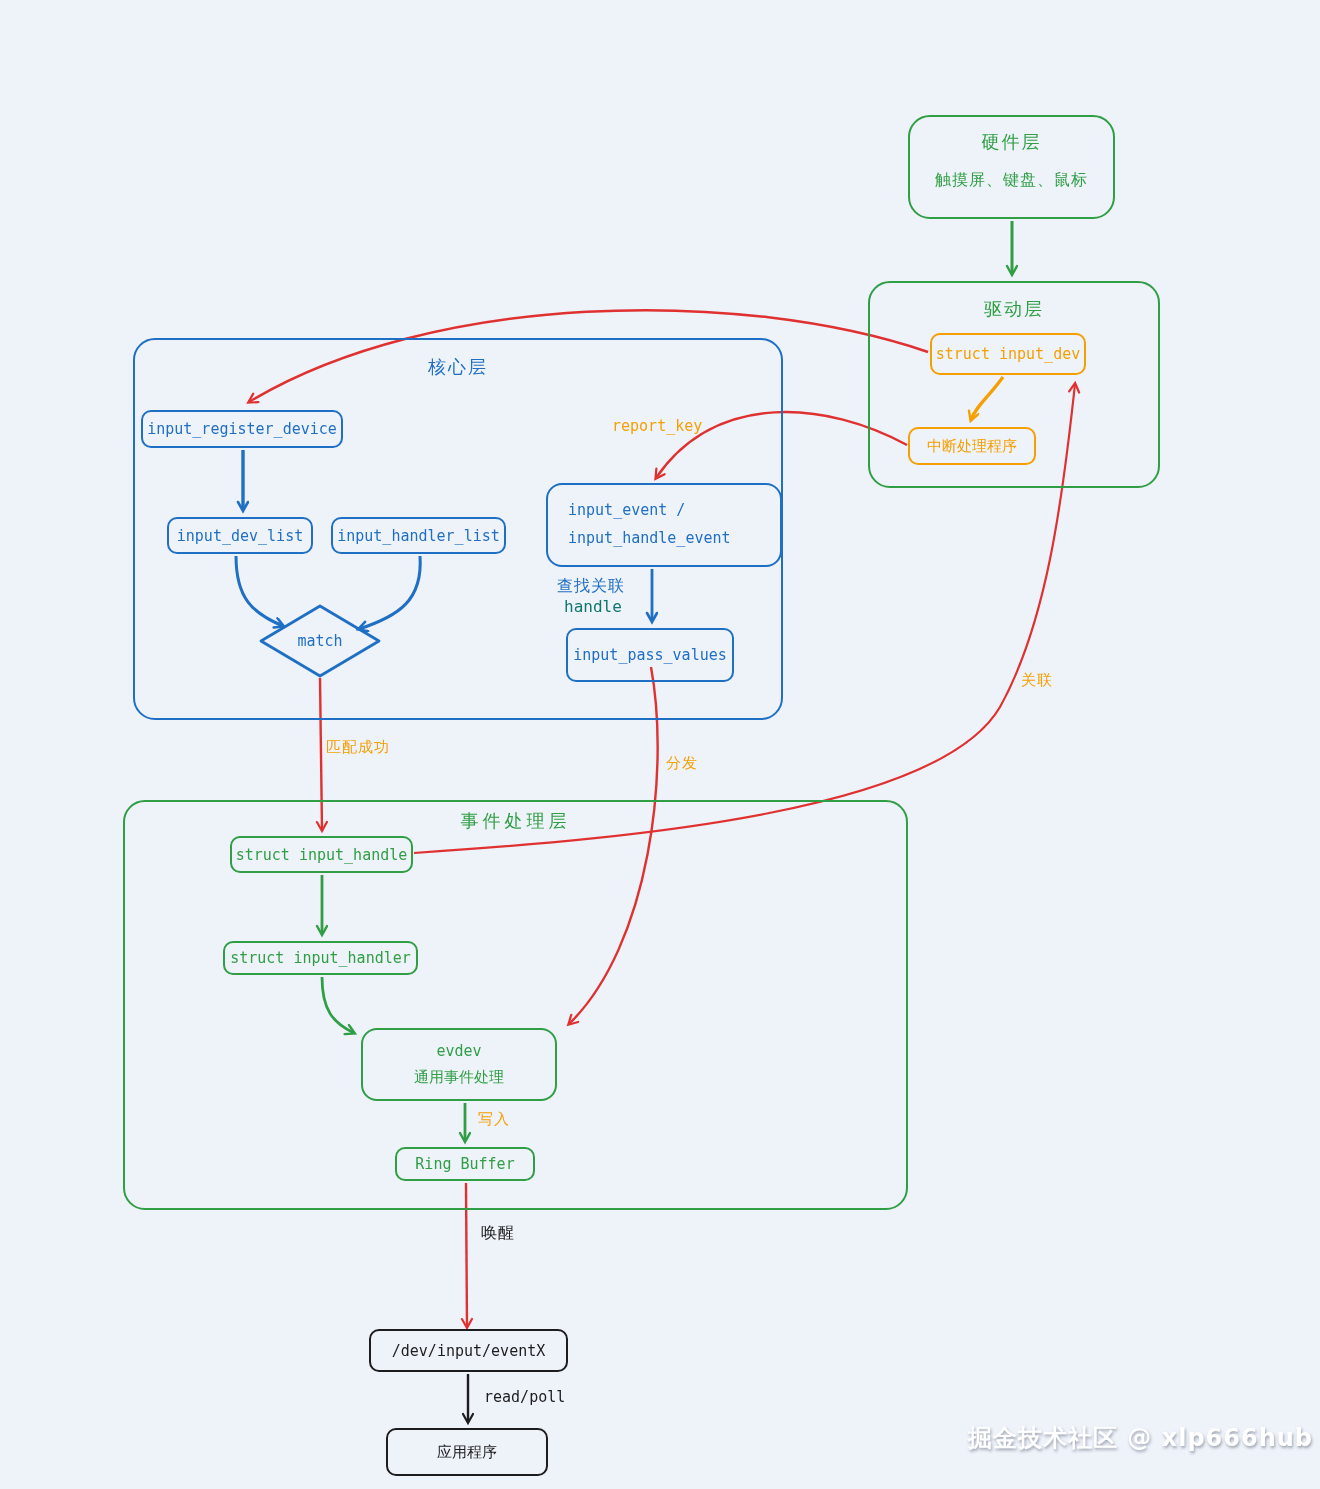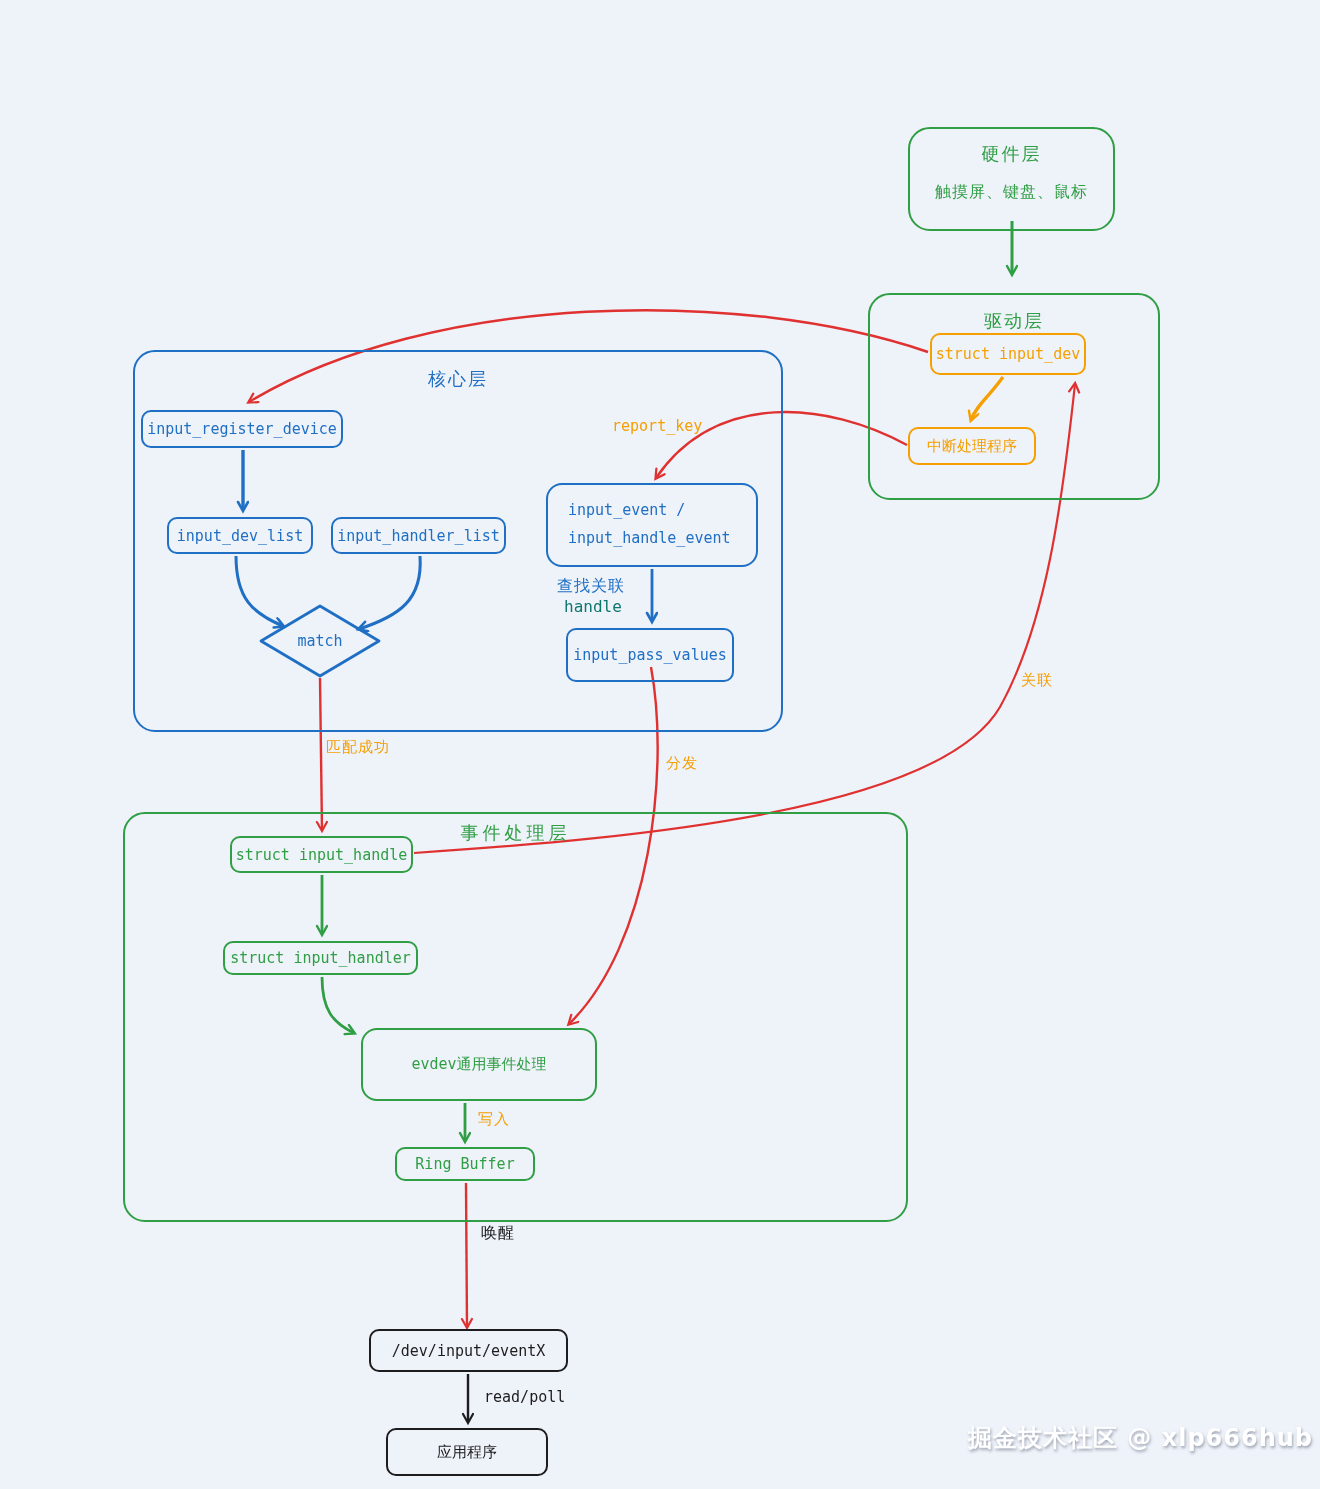--- a/index.html
+++ b/index.html
@@ -4,21 +4,21 @@
 <style>
   html,body{margin:0;padding:0;background:#EEF2F9;}
   #canvas{
     position:relative;width:1320px;height:1489px;background:#EEF2F9;overflow:hidden;
     font-family:"DejaVu Sans",sans-serif;
   }
   .mono{font-family:"DejaVu Sans Mono",monospace;}
   svg.wires{position:absolute;left:0;top:0;width:1320px;height:1489px;pointer-events:none;}
 
   
-  .layer{position:absolute;border:2.5px solid;border-radius:22px;background:transparent;box-sizing:border-box;margin-top:12px;}
+  .layer{position:absolute;border:2.5px solid;border-radius:22px;background:transparent;box-sizing:border-box;}
   .layer-title{text-align:center;font-size:18px;letter-spacing:2px;}
   .g{border-color:#2F9E44;color:#2F9E44;}
   .b{border-color:#1F6FC4;color:#1F6FC4;}
   .o{border-color:#F59F00;color:#F59F00;}
   .k{border-color:#1d1d1f;color:#1d1d1f;}
 
   #hw{left:908px;top:115px;width:207px;height:104px;}
   #hw .layer-title{margin-top:13px;}
   #hw .hw-devices{text-align:center;margin-top:16px;font-size:16px;letter-spacing:1px;}
   #drv{left:868px;top:281px;width:292px;height:207px;}
@@ -35,28 +35,28 @@
     position:absolute;border:2.5px solid;border-radius:10px;box-sizing:border-box;
     display:flex;align-items:center;justify-content:center;
     font-size:15px;background:transparent;white-space:nowrap;
   }
   #n-inputdev{left:930px;top:333px;width:156px;height:42px;}
   #n-irq{left:908px;top:427px;width:128px;height:38px;font-size:15px;}
   #n-reg{left:141px;top:410px;width:202px;height:38px;}
   #n-devlist{left:167px;top:517px;width:146px;height:37px;}
   #n-handlerlist{left:331px;top:517px;width:175px;height:37px;}
   #n-match{left:262px;top:607px;width:116px;height:68px;border:none;background:none;}
-  #n-event{left:546px;top:483px;width:212px;height:84px;border-radius:16px;
+  #n-event{left:546px;top:483px;width:236px;height:84px;border-radius:16px;
            flex-direction:column;align-items:flex-start;justify-content:center;
            padding-left:20px;line-height:1.85;}
   #n-pass{left:566px;top:628px;width:168px;height:54px;text-align:center;}
   #n-handle{left:230px;top:836px;width:183px;height:37px;}
   #n-handler{left:223px;top:941px;width:195px;height:34px;}
-  #n-evdev{left:361px;top:1028px;width:236px;height:73px;border-radius:16px;
-           flex-direction:row;justify-content:center;line-height:1.7;text-align:right;}
+  #n-evdev{left:361px;top:1028px;width:196px;height:73px;border-radius:16px;
+           flex-direction:column;justify-content:center;line-height:1.7;text-align:right;}
   #n-ring{left:395px;top:1147px;width:140px;height:34px;}
   #n-devnode{left:369px;top:1329px;width:199px;height:43px;}
   #n-app{left:386px;top:1428px;width:162px;height:48px;font-size:15px;}
 
   
   .elabel{position:absolute;font-size:15px;white-space:nowrap;}
   #l-reportkey{left:612px;top:417px;color:#F59F00;}
   #l-find1{left:557px;top:576px;color:#1F6FC4;font-size:16px;letter-spacing:1px;}
   #l-find2{left:564px;top:597px;color:#0f766e;font-size:16px;}
   #l-matchok{left:326px;top:738px;color:#F59F00;letter-spacing:1px;}

